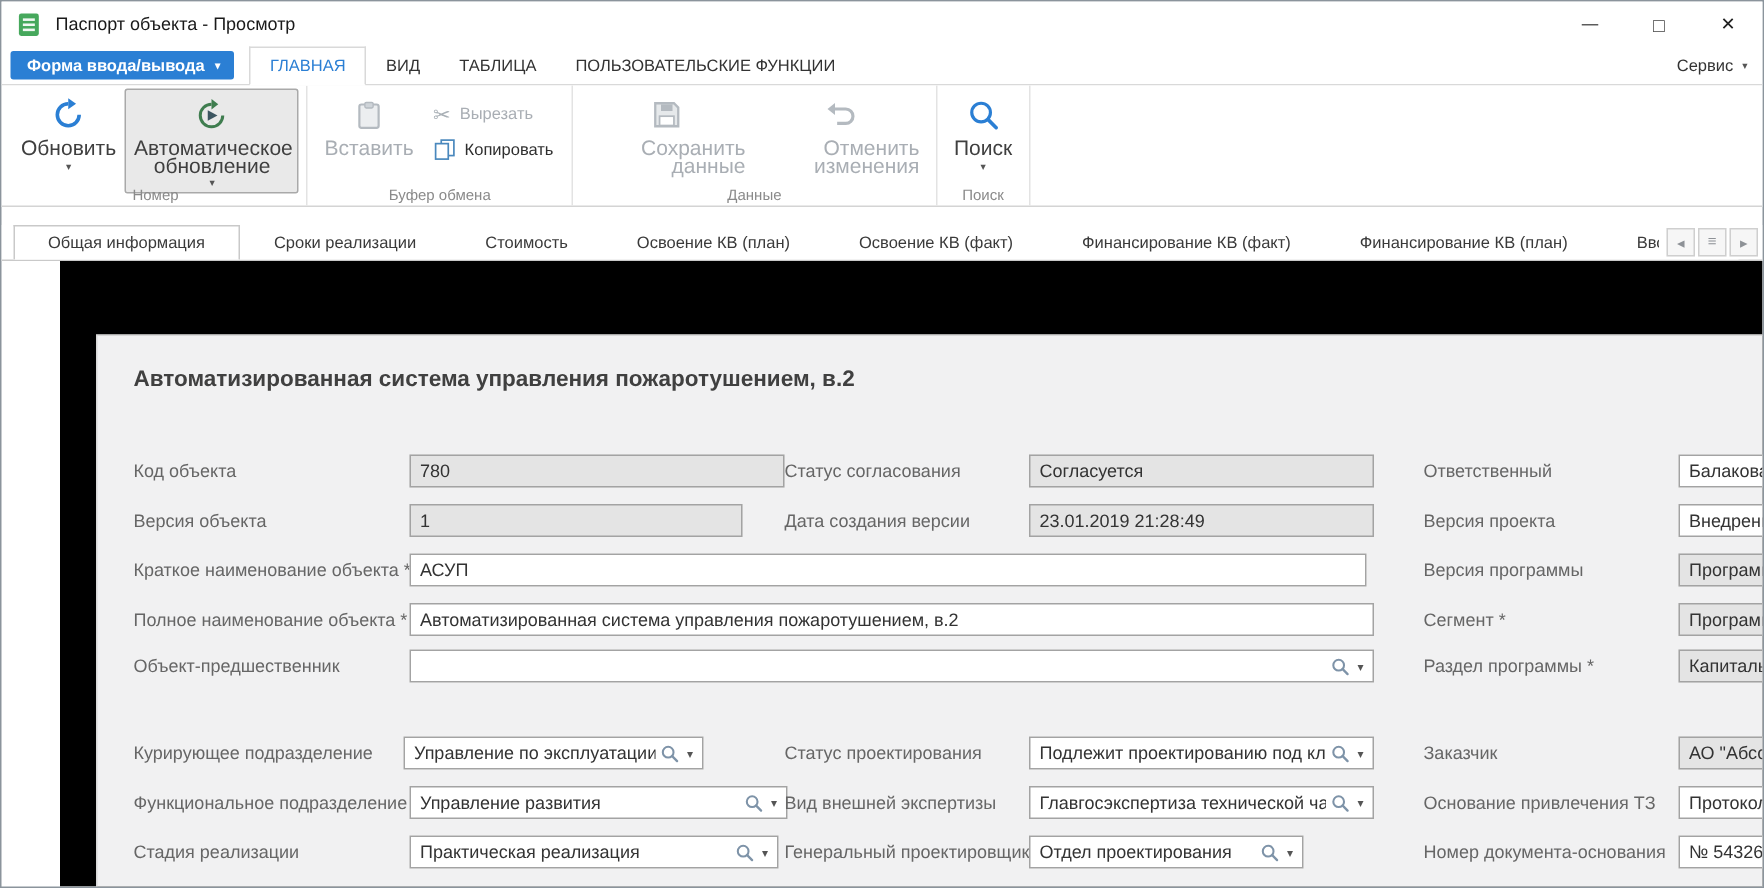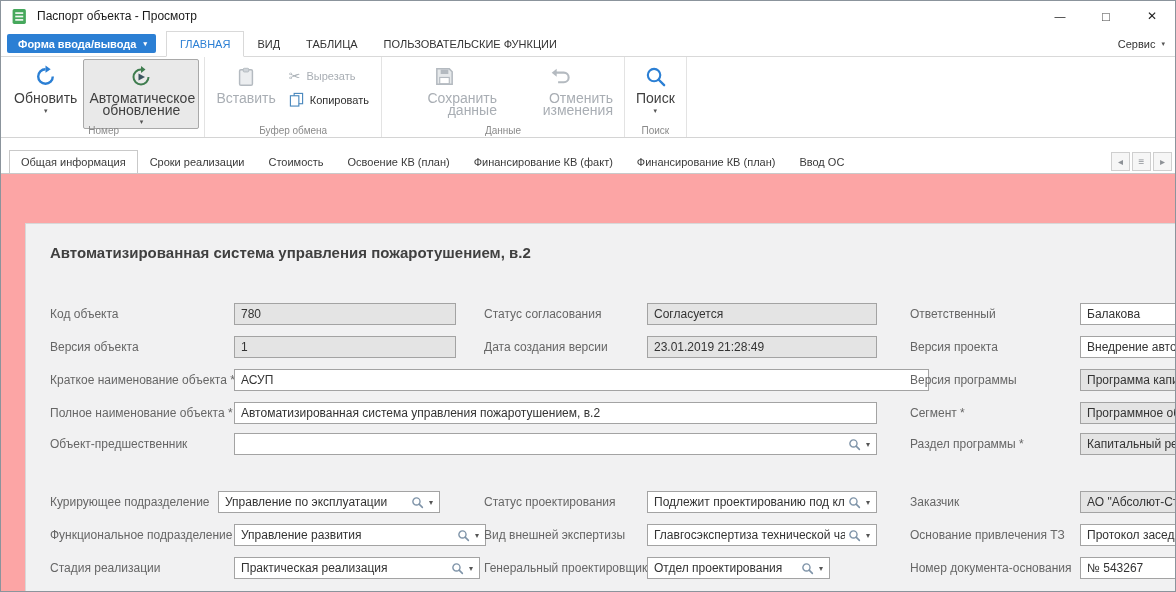--- a/index.html
+++ b/index.html
@@ -51,29 +51,29 @@
   .rsmall { display:flex; align-items:center; gap:6px; padding:2px 7px; height:21px;
             font-size:11px; color:#2f2f2f; cursor:default; }
   .rsmall.disabled { color:#a9aeb4; }
   .glyph-icon { font-size:14px; line-height:14px; }
   .glyph-icon.gray { color:#a9b0b6; }
 
   
   .tabstrip { height:24px; flex:0 0 24px; margin-top:12px; display:flex; align-items:stretch;
               border-bottom:1px solid #c9c9c9; padding-left:8px; position:relative; background:#fff;
               overflow:hidden; }
-  .ftab { font-size:11px; color:#3a3a3a; padding:0 11px; display:flex; align-items:center;
+  .ftab { font-size:11px; color:#3a3a3a; padding:0 22px; display:flex; align-items:center;
           background:#fff; border:1px solid transparent; margin-bottom:-1px; white-space:nowrap; cursor:default; }
   .ftab.active { border-color:#c9c9c9; border-bottom-color:#fff; position:relative; z-index:1; }
   .tab-nav { position:absolute; right:3px; top:2px; display:flex; gap:2px; background:#fff; padding-left:5px; }
   .tnav { width:19px; height:19px; border:1px solid #cfcfcf; background:#f6f6f6; color:#8d9196;
           font-size:10px; display:flex; align-items:center; justify-content:center; cursor:default; }
 
   
-  .content { position:relative; flex:1 1 auto; background:#fca5a5; overflow:hidden; }
+  .content { position:relative; flex:1 1 auto; background:#000000; overflow:hidden;margin-left:39px; }
   .panel { position:absolute; left:24px; top:49px; right:-6px; bottom:-6px;
            background:#f1f1f2; border:1px solid #d8d8d8; }
   .panel-heading { position:absolute; left:24px; top:20px; font-size:15px; font-weight:bold; color:#404040; }
   .flabel { position:absolute; font-size:12px; color:#666; white-space:nowrap; }
   .finput { position:absolute; height:22px; border:1px solid #a3a3a3; background:#fff;
             display:flex; align-items:center; padding:0 4px 0 6px; overflow:hidden; }
   .finput.readonly { background:#e4e4e4; }
   .finput .val { flex:1 1 auto; font-size:12px; color:#333; white-space:nowrap; overflow:hidden; }
   .licon { flex:0 0 auto; display:flex; align-items:center; margin-left:3px; }
   .fcaret { flex:0 0 auto; font-size:8px; color:#555; margin-left:5px; margin-right:2px; }
@@ -213,46 +213,47 @@
       <div class="rgroup-label">Поиск</div>
     </div>
 
   </div>
 
   <div class="tabstrip">
     <div class="ftab active">Общая информация</div>
     <div class="ftab">Сроки реализации</div>
     <div class="ftab">Стоимость</div>
     <div class="ftab">Освоение КВ (план)</div>
+    <div class="ftab">Освоение КВ (факт)</div>
     <div class="ftab">Финансирование КВ (факт)</div>
     <div class="ftab">Финансирование КВ (план)</div>
     <div class="ftab">Ввод ОС</div>
     <div class="tab-nav">
       <div class="tnav">◂</div>
       <div class="tnav">≡</div>
       <div class="tnav">▸</div>
     </div>
   </div>
 
   <div class="content">
     <div class="panel">
       <div class="panel-heading">Автоматизированная система управления пожаротушением, в.2</div>
 
       <div class="flabel" style="left:24px;top:83px">Код объекта</div>
-      <div class="finput readonly" style="left:208px;top:79px;width:222px">
+      <div class="finput readonly" style="left:208px;top:79px;width:250px">
         <span class="val">780</span>
       </div>
 
       <div class="flabel" style="left:24px;top:116px">Версия объекта</div>
       <div class="finput readonly" style="left:208px;top:112px;width:222px">
         <span class="val">1</span>
       </div>
 
       <div class="flabel" style="left:24px;top:149px">Краткое наименование объекта *</div>
-      <div class="finput" style="left:208px;top:145px;width:695px">
+      <div class="finput" style="left:208px;top:145px;width:638px">
         <span class="val">АСУП</span>
       </div>
 
       <div class="flabel" style="left:24px;top:182px">Полное наименование объекта *</div>
       <div class="finput" style="left:208px;top:178px;width:643px">
         <span class="val">Автоматизированная система управления пожаротушением, в.2</span>
       </div>
 
       <div class="flabel" style="left:24px;top:213px">Объект-предшественник</div>
       <div class="finput" style="left:208px;top:209px;width:643px">
@@ -260,21 +261,21 @@
         <span class="licon">
           <svg width="13" height="13" viewBox="0 0 16 16">
               <circle cx="6.7" cy="6.7" r="4.4" fill="none" stroke="#7e93a8" stroke-width="1.7"></circle>
               <line x1="10" y1="10" x2="14" y2="14" stroke="#7e93a8" stroke-width="1.9" stroke-linecap="round"></line>
             </svg>
         </span>
         <span class="fcaret">▾</span>
       </div>
 
       <div class="flabel" style="left:24px;top:271px">Курирующее подразделение</div>
-      <div class="finput" style="left:192px;top:267px;width:222px">
+      <div class="finput" style="left:204px;top:267px;width:200px">
         <span class="val">Управление по эксплуатации</span>
         <span class="licon">
           <svg width="13" height="13" viewBox="0 0 16 16">
               <circle cx="6.7" cy="6.7" r="4.4" fill="none" stroke="#7e93a8" stroke-width="1.7"></circle>
               <line x1="10" y1="10" x2="14" y2="14" stroke="#7e93a8" stroke-width="1.9" stroke-linecap="round"></line>
             </svg>
         </span>
         <span class="fcaret">▾</span>
       </div>
 

